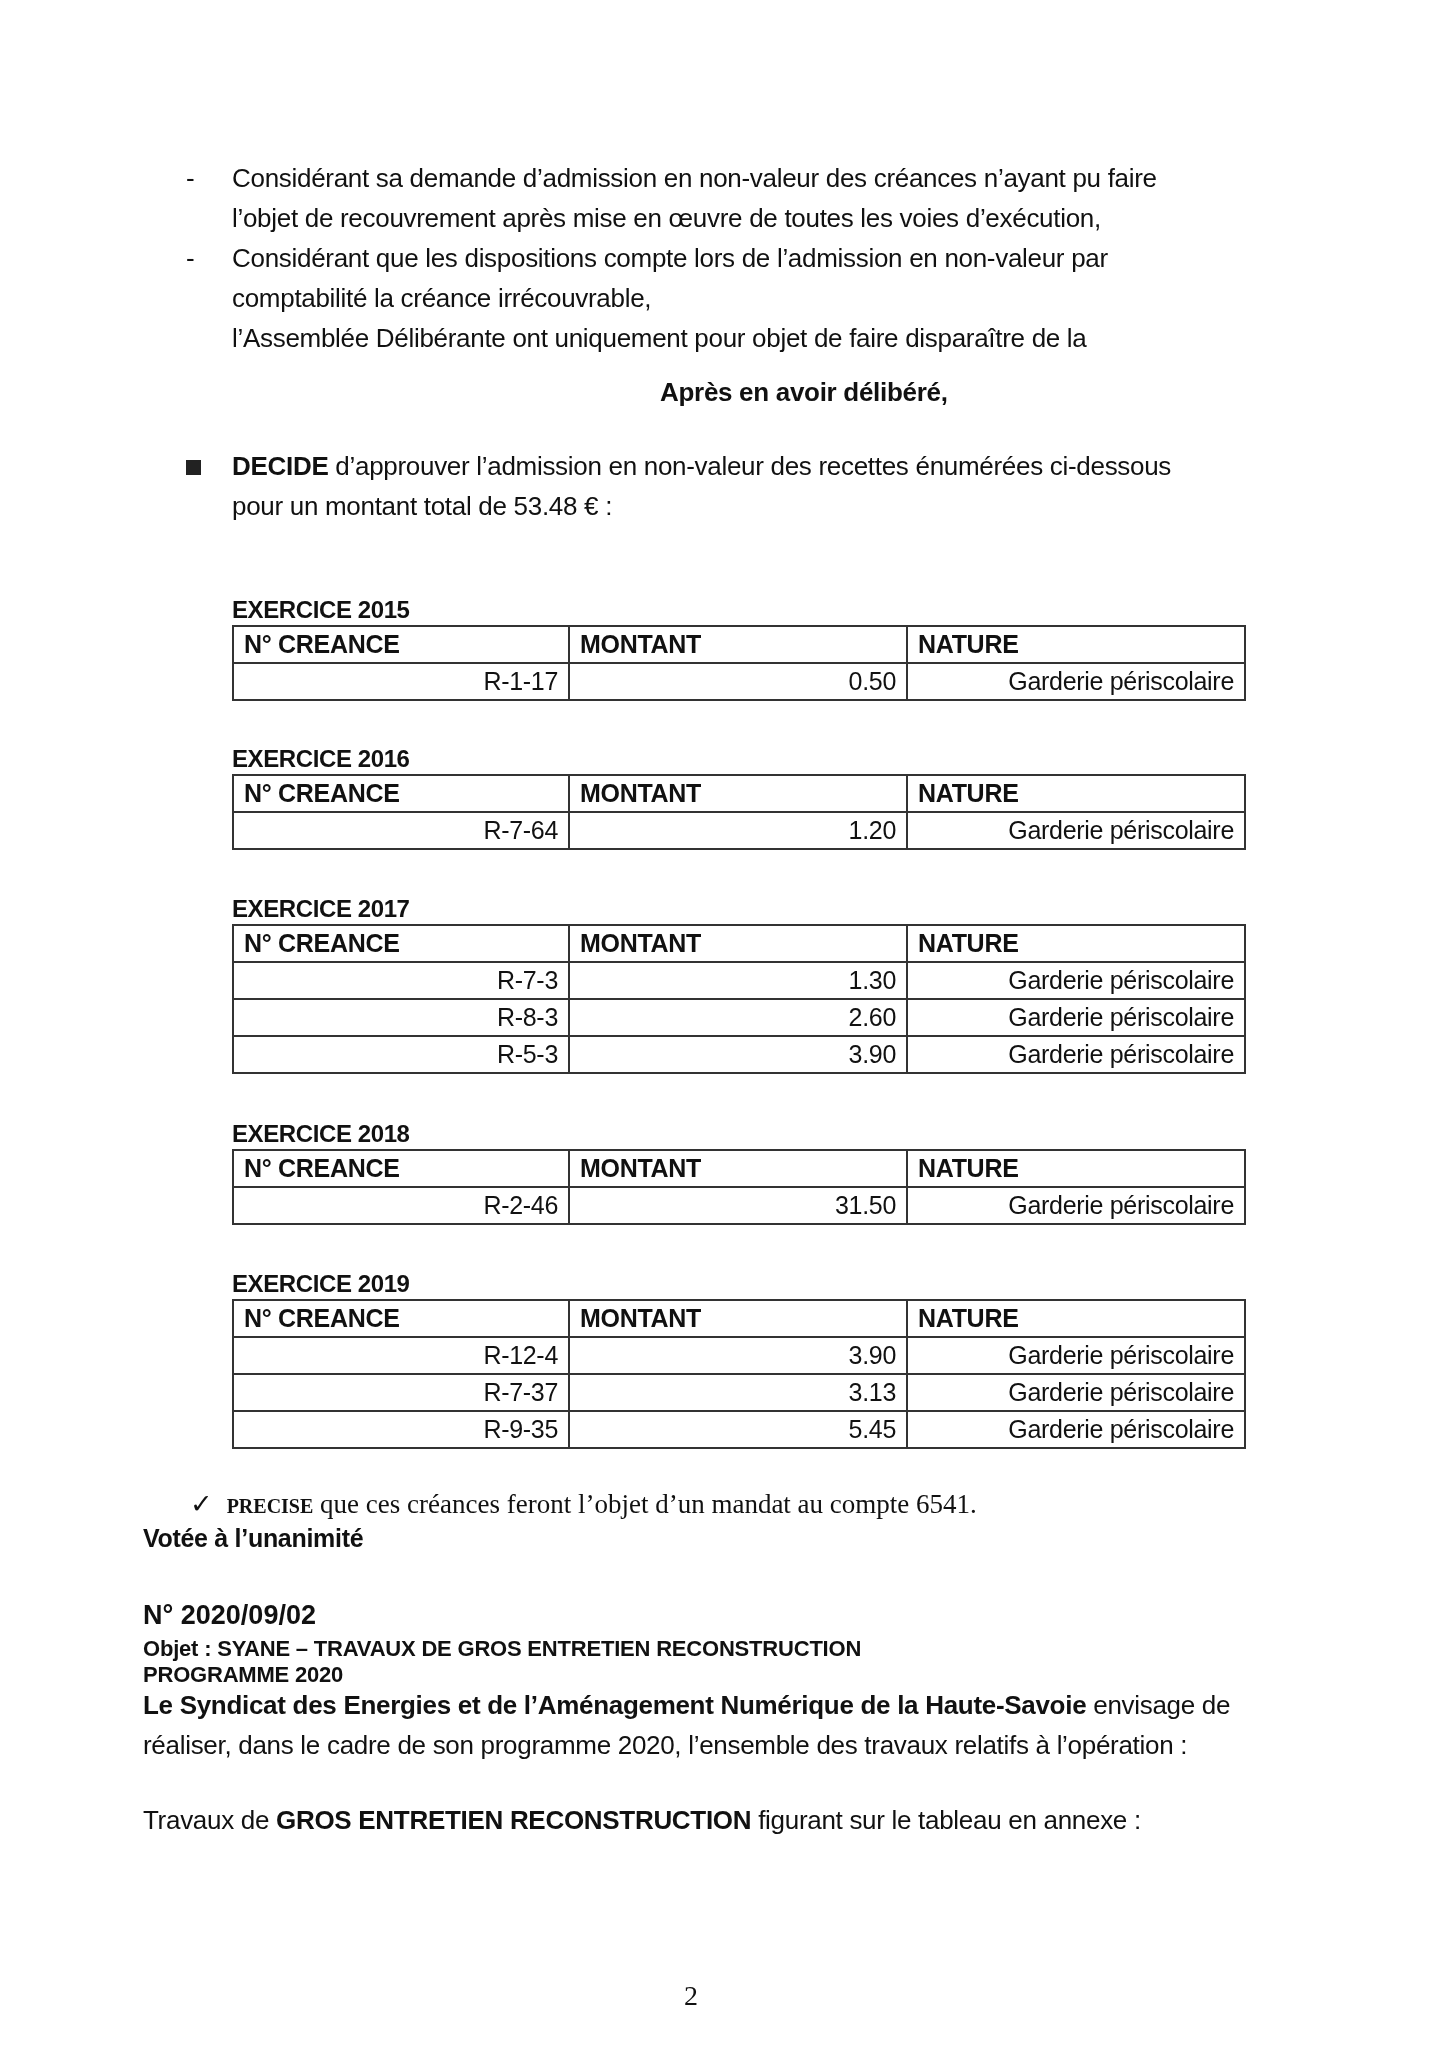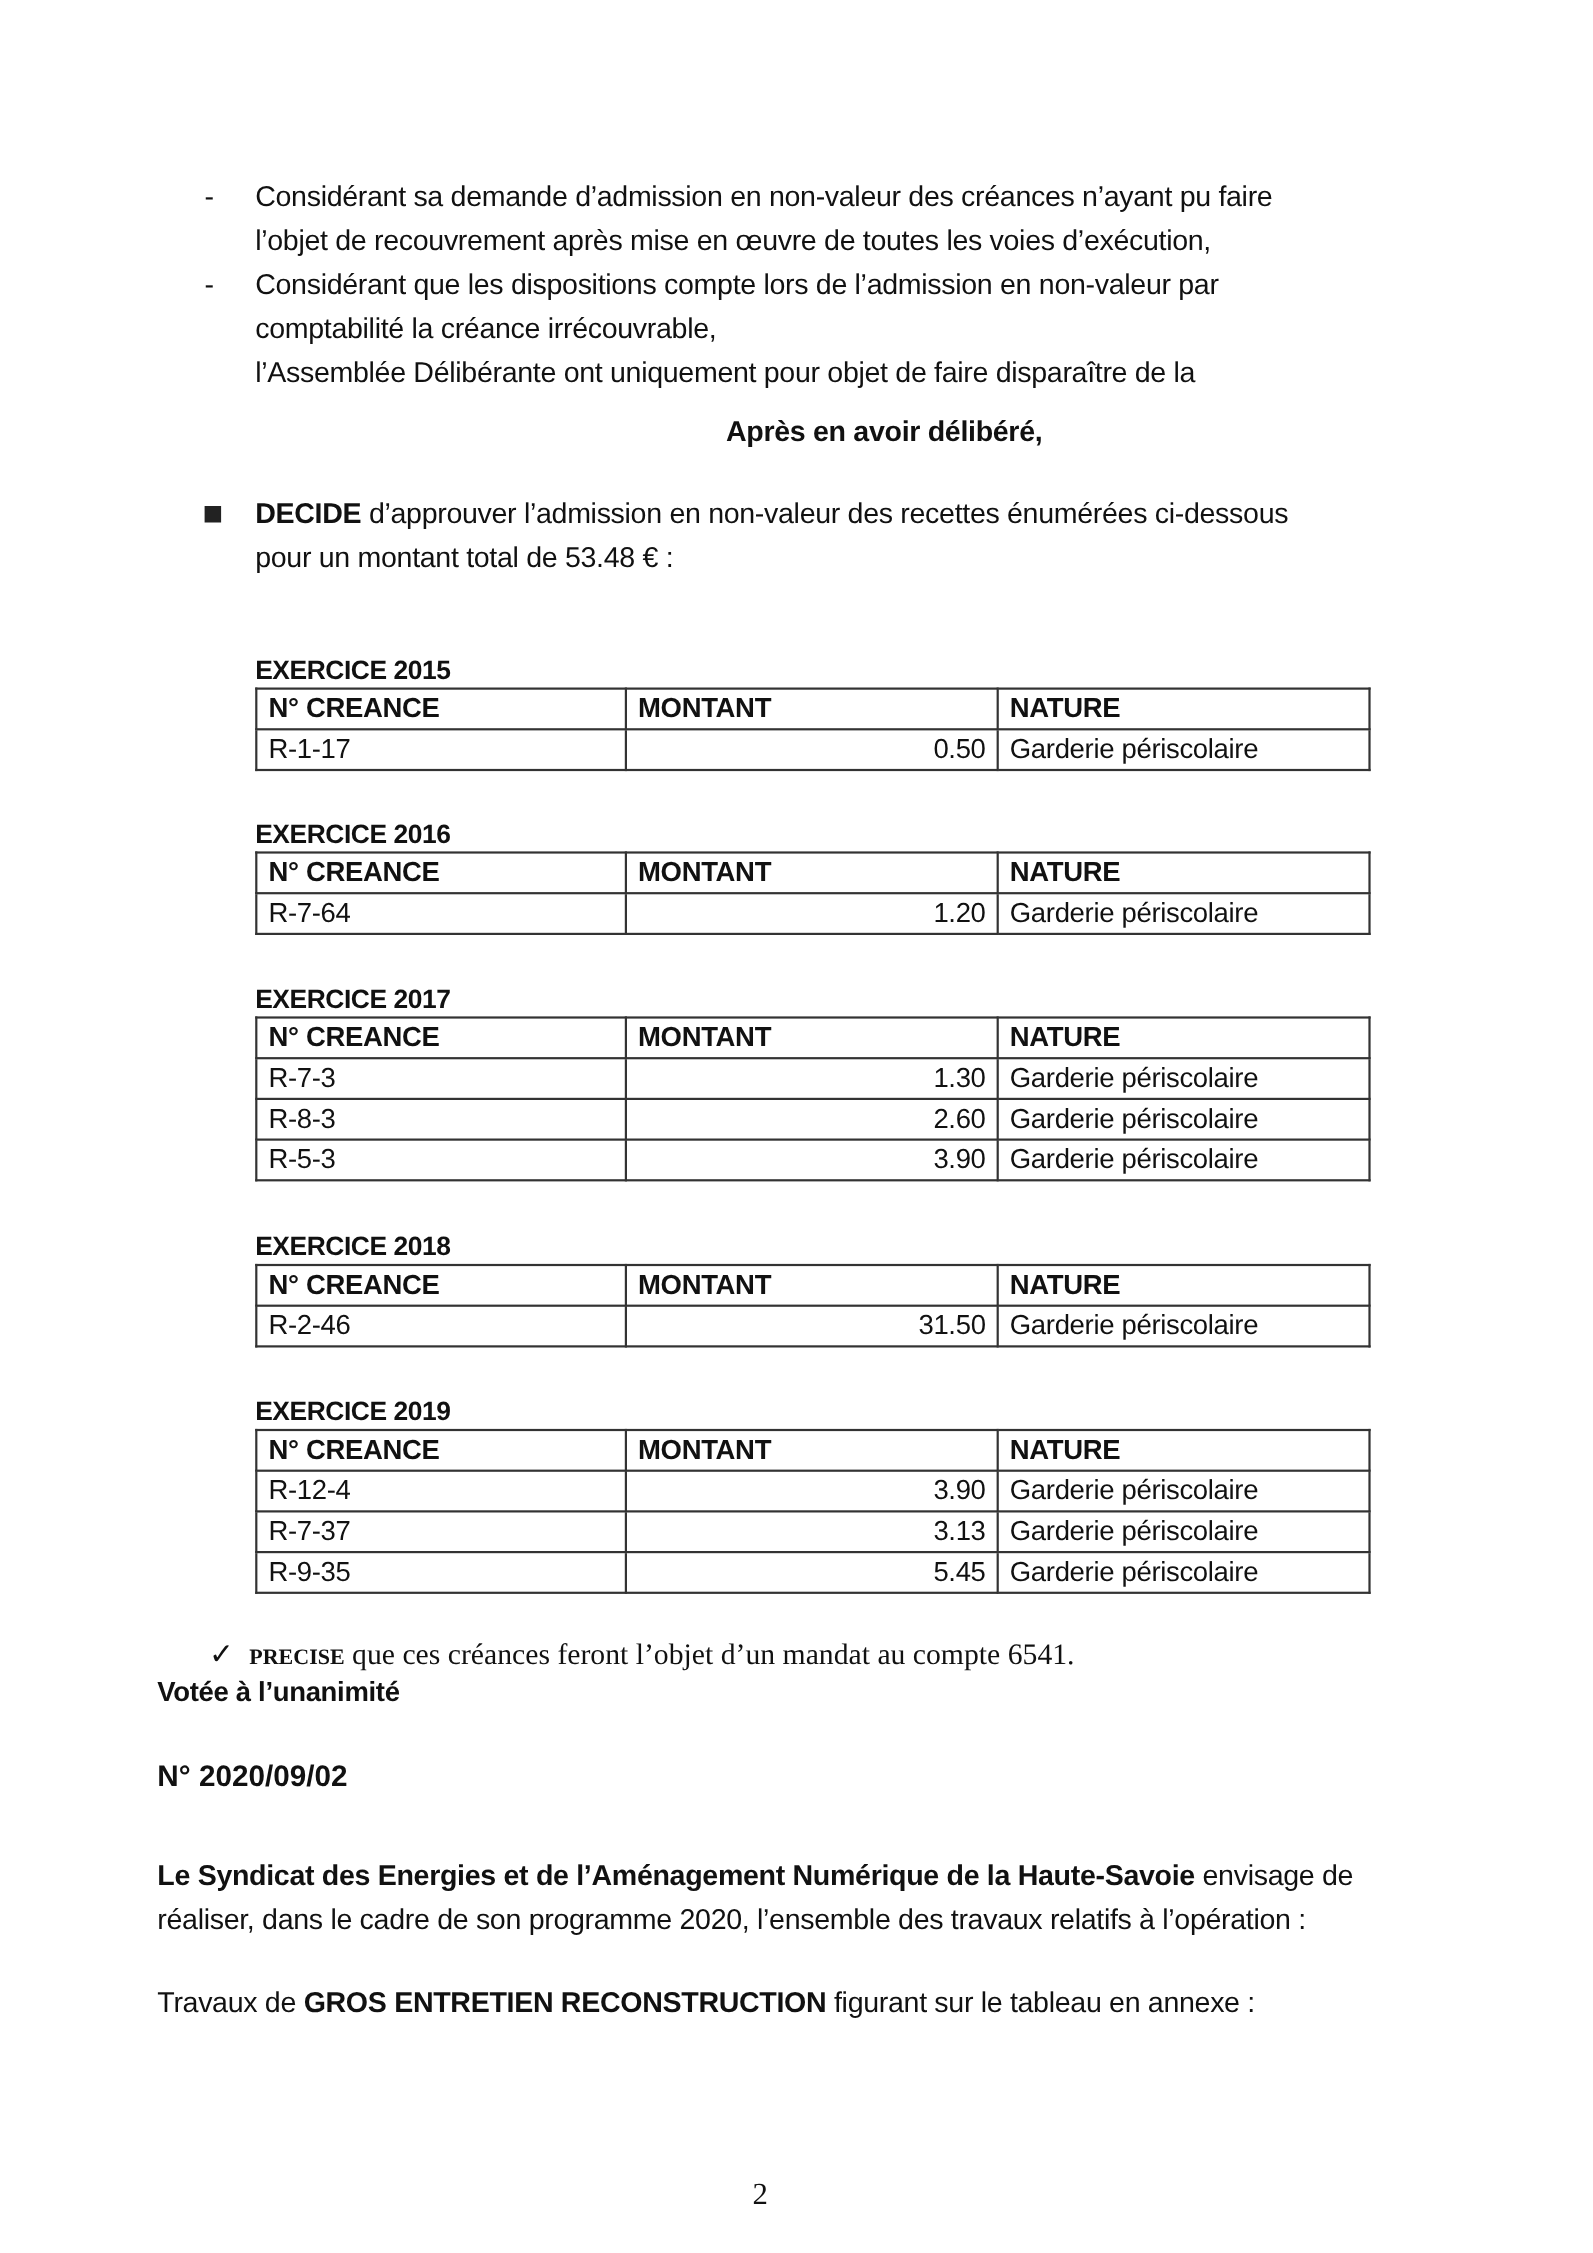--- a/index.html
+++ b/index.html
@@ -16,21 +16,21 @@
   .decide { position: absolute; left: 186px; top: 446px; width: 1060px; padding-left: 46px; line-height: 40px; }
   .square { position: absolute; left: 0; top: 14px; width: 15px; height: 15px; background: #222; }
   .b { font-weight: bold; }
   .exercise { position: absolute; left: 232px; width: 836px; }
   .ex-title { font-weight: bold; font-size: 24px; line-height: 28px; margin-bottom: 1px; letter-spacing: -0.4px; }
   table { border-collapse: collapse; width: 1012px; table-layout: fixed; }
   td, th { border: 2px solid #333; height: 35px; padding: 0 10px; font-size: 25px; line-height: 33px; }
   th { font-weight: bold; text-align: left; }
   col.c1 { width: 336px; } col.c2 { width: 338px; } col.c3 { width: 338px; }
   td.num { text-align: right; }
-  td.ctr { text-align: left; margin-top: 28px; }
+  td.ctr { text-align: right; margin-top: 28px; }
   .precise { position: absolute; left: 190px; top: 1488px; font-family: "Liberation Serif", serif; font-size: 27px; }
   .precise .b { font-size: 20px; }
   .check { margin-right: 14px; }
   .voted { position: absolute; left: 143px; top: 1524px; font-weight: bold; font-size: 25px; }
   .num-title { position: absolute; left: 143px; top: 1600px; font-weight: bold; font-size: 27px; }
   .objet { position: absolute; left: 143px; top: 1636px; font-size: 22px; font-weight: bold; line-height: 26px; letter-spacing: -0.2px; }
   .syndicat { position: absolute; left: 143px; top: 1685px; width: 1130px; line-height: 40px; }
   .travaux { position: absolute; left: 143px; top: 1800px; line-height: 40px; }
   .pageno { position: absolute; left: 684px; top: 1980px; font-family: "Liberation Serif", serif; font-size: 28px; }
 </style>
@@ -197,20 +197,24 @@
   </div>
 
   <div class="precise">
     <span class="check">✓</span><span class="b">PRECISE</span><span> que ces créances feront l’objet d’un mandat au compte 6541.</span>
   </div>
 
   <div class="voted txt">Votée à l’unanimité</div>
 
   <div class="num-title">N° 2020/09/02</div>
 
+  <div class="objet">
+    <div>Objet : SYANE – TRAVAUX DE GROS ENTRETIEN RECONSTRUCTION</div>
+    <div>PROGRAMME 2020</div>
+  </div>
 
   <div class="syndicat txt">
     <span class="b">Le Syndicat des Energies et de l’Aménagement Numérique de la Haute-Savoie</span><span> envisage de réaliser, dans le cadre de son programme 2020, l’ensemble des travaux relatifs à l’opération :</span>
   </div>
 
   <div class="travaux txt">
     <span>Travaux de </span><span class="b">GROS ENTRETIEN RECONSTRUCTION</span><span> figurant sur le tableau en annexe :</span>
   </div>
 
   <div class="pageno">2</div>

